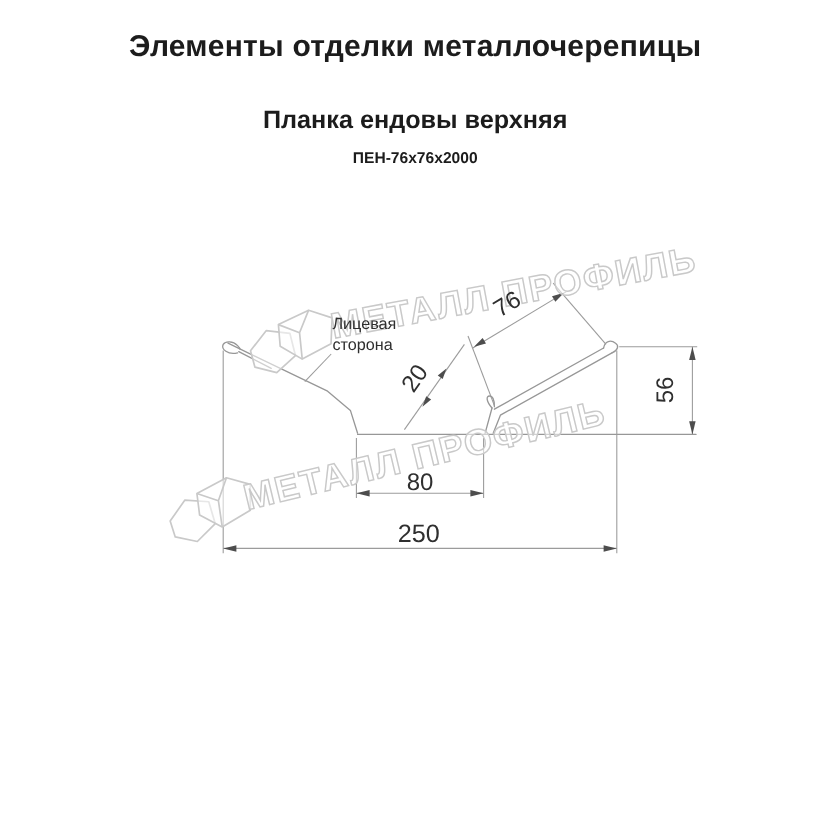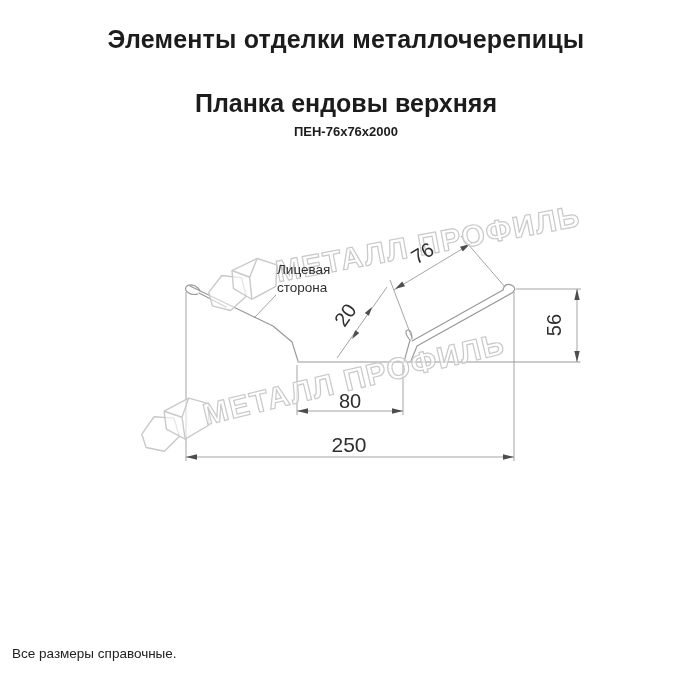--- a/index.html
+++ b/index.html
@@ -1,21 +1,21 @@
 <!DOCTYPE html>
 <html><head>
 <meta charset="utf-8">
 <style>
   html,body{margin:0;padding:0;background:#ffffff;}
   body{width:700px;height:700px;position:relative;overflow:hidden;
        font-family:"Liberation Sans",sans-serif;-webkit-font-smoothing:antialiased;}
   .page{position:absolute;inset:0;background:#fff;}
   .header{position:absolute;left:0;top:0;width:692px;text-align:center;color:#1c1c1c;}
   .title{position:absolute;top:25px;left:0;width:100%;font-size:25px;font-weight:bold;letter-spacing:.2px;}
-  .subtitle{position:absolute;top:89px;left:0;width:100%;font-size:25px;font-weight:bold;}
+  .subtitle{position:absolute;top:89px;left:0;width:100%;font-size:21px;font-weight:bold;}
   .code{position:absolute;top:124px;left:0;width:100%;font-size:13px;font-weight:bold;}
   .drawing-svg{position:absolute;left:0;top:0;}
   .footer{position:absolute;left:12px;top:645px;font-size:13.5px;line-height:18.5px;color:#222;}
 </style>
 </head>
 <body>
 
 <div class="page">
 
   <svg class="drawing-svg" width="700" height="700" viewBox="0 0 700 700">
@@ -98,16 +98,15 @@
     </g>
   </svg>
 
   <div class="header">
     <div class="title">Элементы отделки металлочерепицы</div>
     <div class="subtitle">Планка ендовы верхняя</div>
     <div class="code">ПЕН-76х76х2000</div>
   </div>
 
   <div class="footer">
-    <div>Все размеры справочные.</div>
   </div>
 
 </div>
 
 </body></html>

